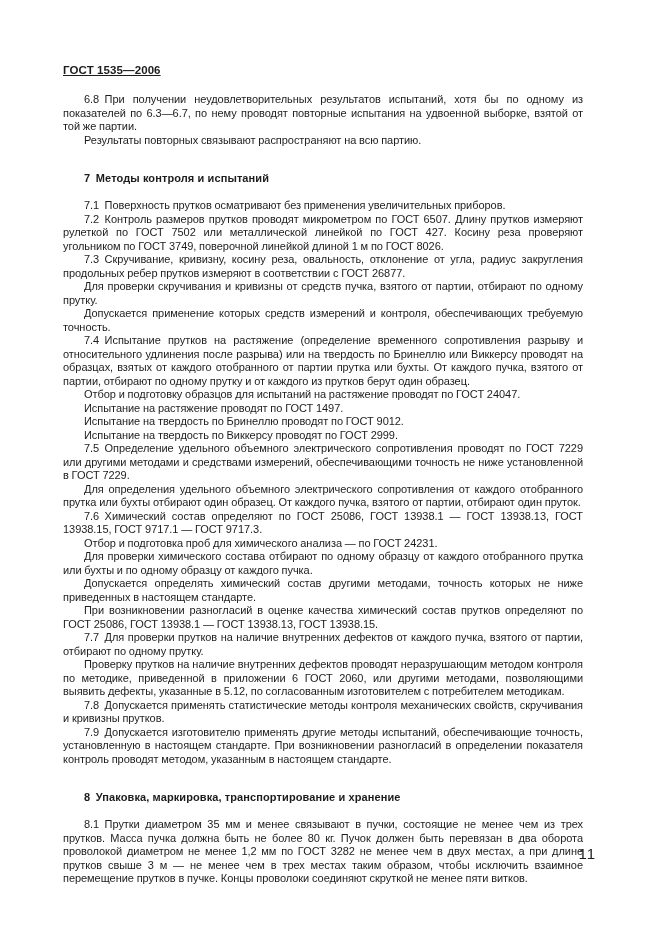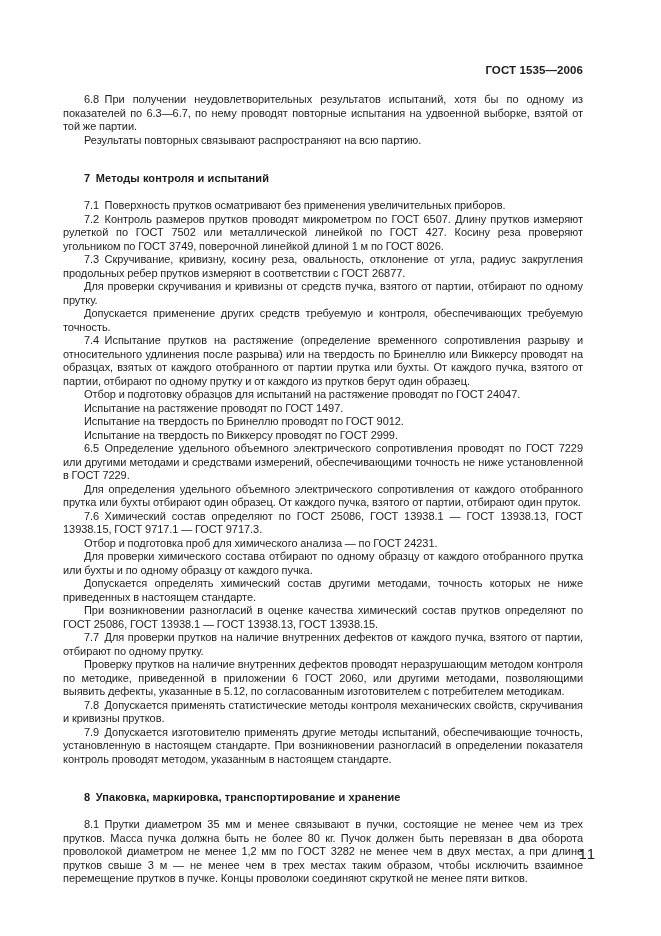--- a/index.html
+++ b/index.html
@@ -14,23 +14,23 @@
   }
   .content {
     position: absolute;
     left: 63px;
     top: 64px;
     width: 520px;
   }
   .running-header {
     font-size: 11.5px;
     font-weight: 700;
-    text-align: right;
     margin: 0 0 17px 0;
     letter-spacing: 0.1px;
+    text-decoration: underline;
   }
   .para {
     margin: 0;
     font-size: 11px;
     line-height: 13.5px;
     text-align: justify;
     text-indent: 21px;
     letter-spacing: -0.05px;
     word-spacing: -0.2px;
   }
@@ -60,27 +60,27 @@
 
     <p class="para">6.8 При получении неудовлетворительных результатов испытаний, хотя бы по одному из показателей по 6.3—6.7, по нему проводят повторные испытания на удвоенной выборке, взятой от той же партии.</p>
     <p class="para">Результаты повторных связывают распространяют на всю партию.</p>
 
     <h2 class="section-heading">7 Методы контроля и испытаний</h2>
 
     <p class="para">7.1 Поверхность прутков осматривают без применения увеличительных приборов.</p>
     <p class="para">7.2 Контроль размеров прутков проводят микрометром по ГОСТ 6507. Длину прутков измеряют рулеткой по ГОСТ 7502 или металлической линейкой по ГОСТ 427. Косину реза проверяют угольником по ГОСТ 3749, поверочной линейкой длиной 1 м по ГОСТ 8026.</p>
     <p class="para">7.3 Скручивание, кривизну, косину реза, овальность, отклонение от угла, радиус закругления продольных ребер прутков измеряют в соответствии с ГОСТ 26877.</p>
     <p class="para">Для проверки скручивания и кривизны от средств пучка, взятого от партии, отбирают по одному прутку.</p>
-    <p class="para">Допускается применение других средств требуемую и контроля, обеспечивающих требуемую точность.</p>
+    <p class="para">Допускается применение которых средств измерений и контроля, обеспечивающих требуемую точность.</p>
     <p class="para">7.4 Испытание прутков на растяжение (определение временного сопротивления разрыву и относительного удлинения после разрыва) или на твердость по Бринеллю или Виккерсу проводят на образцах, взятых от каждого отобранного от партии прутка или бухты. От каждого пучка, взятого от партии, отбирают по одному прутку и от каждого из прутков берут один образец.</p>
     <p class="para">Отбор и подготовку образцов для испытаний на растяжение проводят по ГОСТ 24047.</p>
     <p class="para">Испытание на растяжение проводят по ГОСТ 1497.</p>
     <p class="para">Испытание на твердость по Бринеллю проводят по ГОСТ 9012.</p>
     <p class="para">Испытание на твердость по Виккерсу проводят по ГОСТ 2999.</p>
-    <p class="para">6.5 Определение удельного объемного электрического сопротивления проводят по ГОСТ 7229 или другими методами и средствами измерений, обеспечивающими точность не ниже установленной в ГОСТ 7229.</p>
+    <p class="para">7.5 Определение удельного объемного электрического сопротивления проводят по ГОСТ 7229 или другими методами и средствами измерений, обеспечивающими точность не ниже установленной в ГОСТ 7229.</p>
     <p class="para">Для определения удельного объемного электрического сопротивления от каждого отобранного прутка или бухты отбирают один образец. От каждого пучка, взятого от партии, отбирают один пруток.</p>
     <p class="para">7.6 Химический состав определяют по ГОСТ 25086, ГОСТ 13938.1 — ГОСТ 13938.13, ГОСТ 13938.15, ГОСТ 9717.1 — ГОСТ 9717.3.</p>
     <p class="para">Отбор и подготовка проб для химического анализа — по ГОСТ 24231.</p>
     <p class="para">Для проверки химического состава отбирают по одному образцу от каждого отобранного прутка или бухты и по одному образцу от каждого пучка.</p>
     <p class="para">Допускается определять химический состав другими методами, точность которых не ниже приведенных в настоящем стандарте.</p>
     <p class="para">При возникновении разногласий в оценке качества химический состав прутков определяют по ГОСТ 25086, ГОСТ 13938.1 — ГОСТ 13938.13, ГОСТ 13938.15.</p>
     <p class="para">7.7 Для проверки прутков на наличие внутренних дефектов от каждого пучка, взятого от партии, отбирают по одному прутку.</p>
     <p class="para">Проверку прутков на наличие внутренних дефектов проводят неразрушающим методом контроля по методике, приведенной в приложении 6 ГОСТ 2060, или другими методами, позволяющими выявить дефекты, указанные в 5.12, по согласованным изготовителем с потребителем методикам.</p>
     <p class="para">7.8 Допускается применять статистические методы контроля механических свойств, скручивания и кривизны прутков.</p>
     <p class="para">7.9 Допускается изготовителю применять другие методы испытаний, обеспечивающие точность, установленную в настоящем стандарте. При возникновении разногласий в определении показателя контроль проводят методом, указанным в настоящем стандарте.</p>

